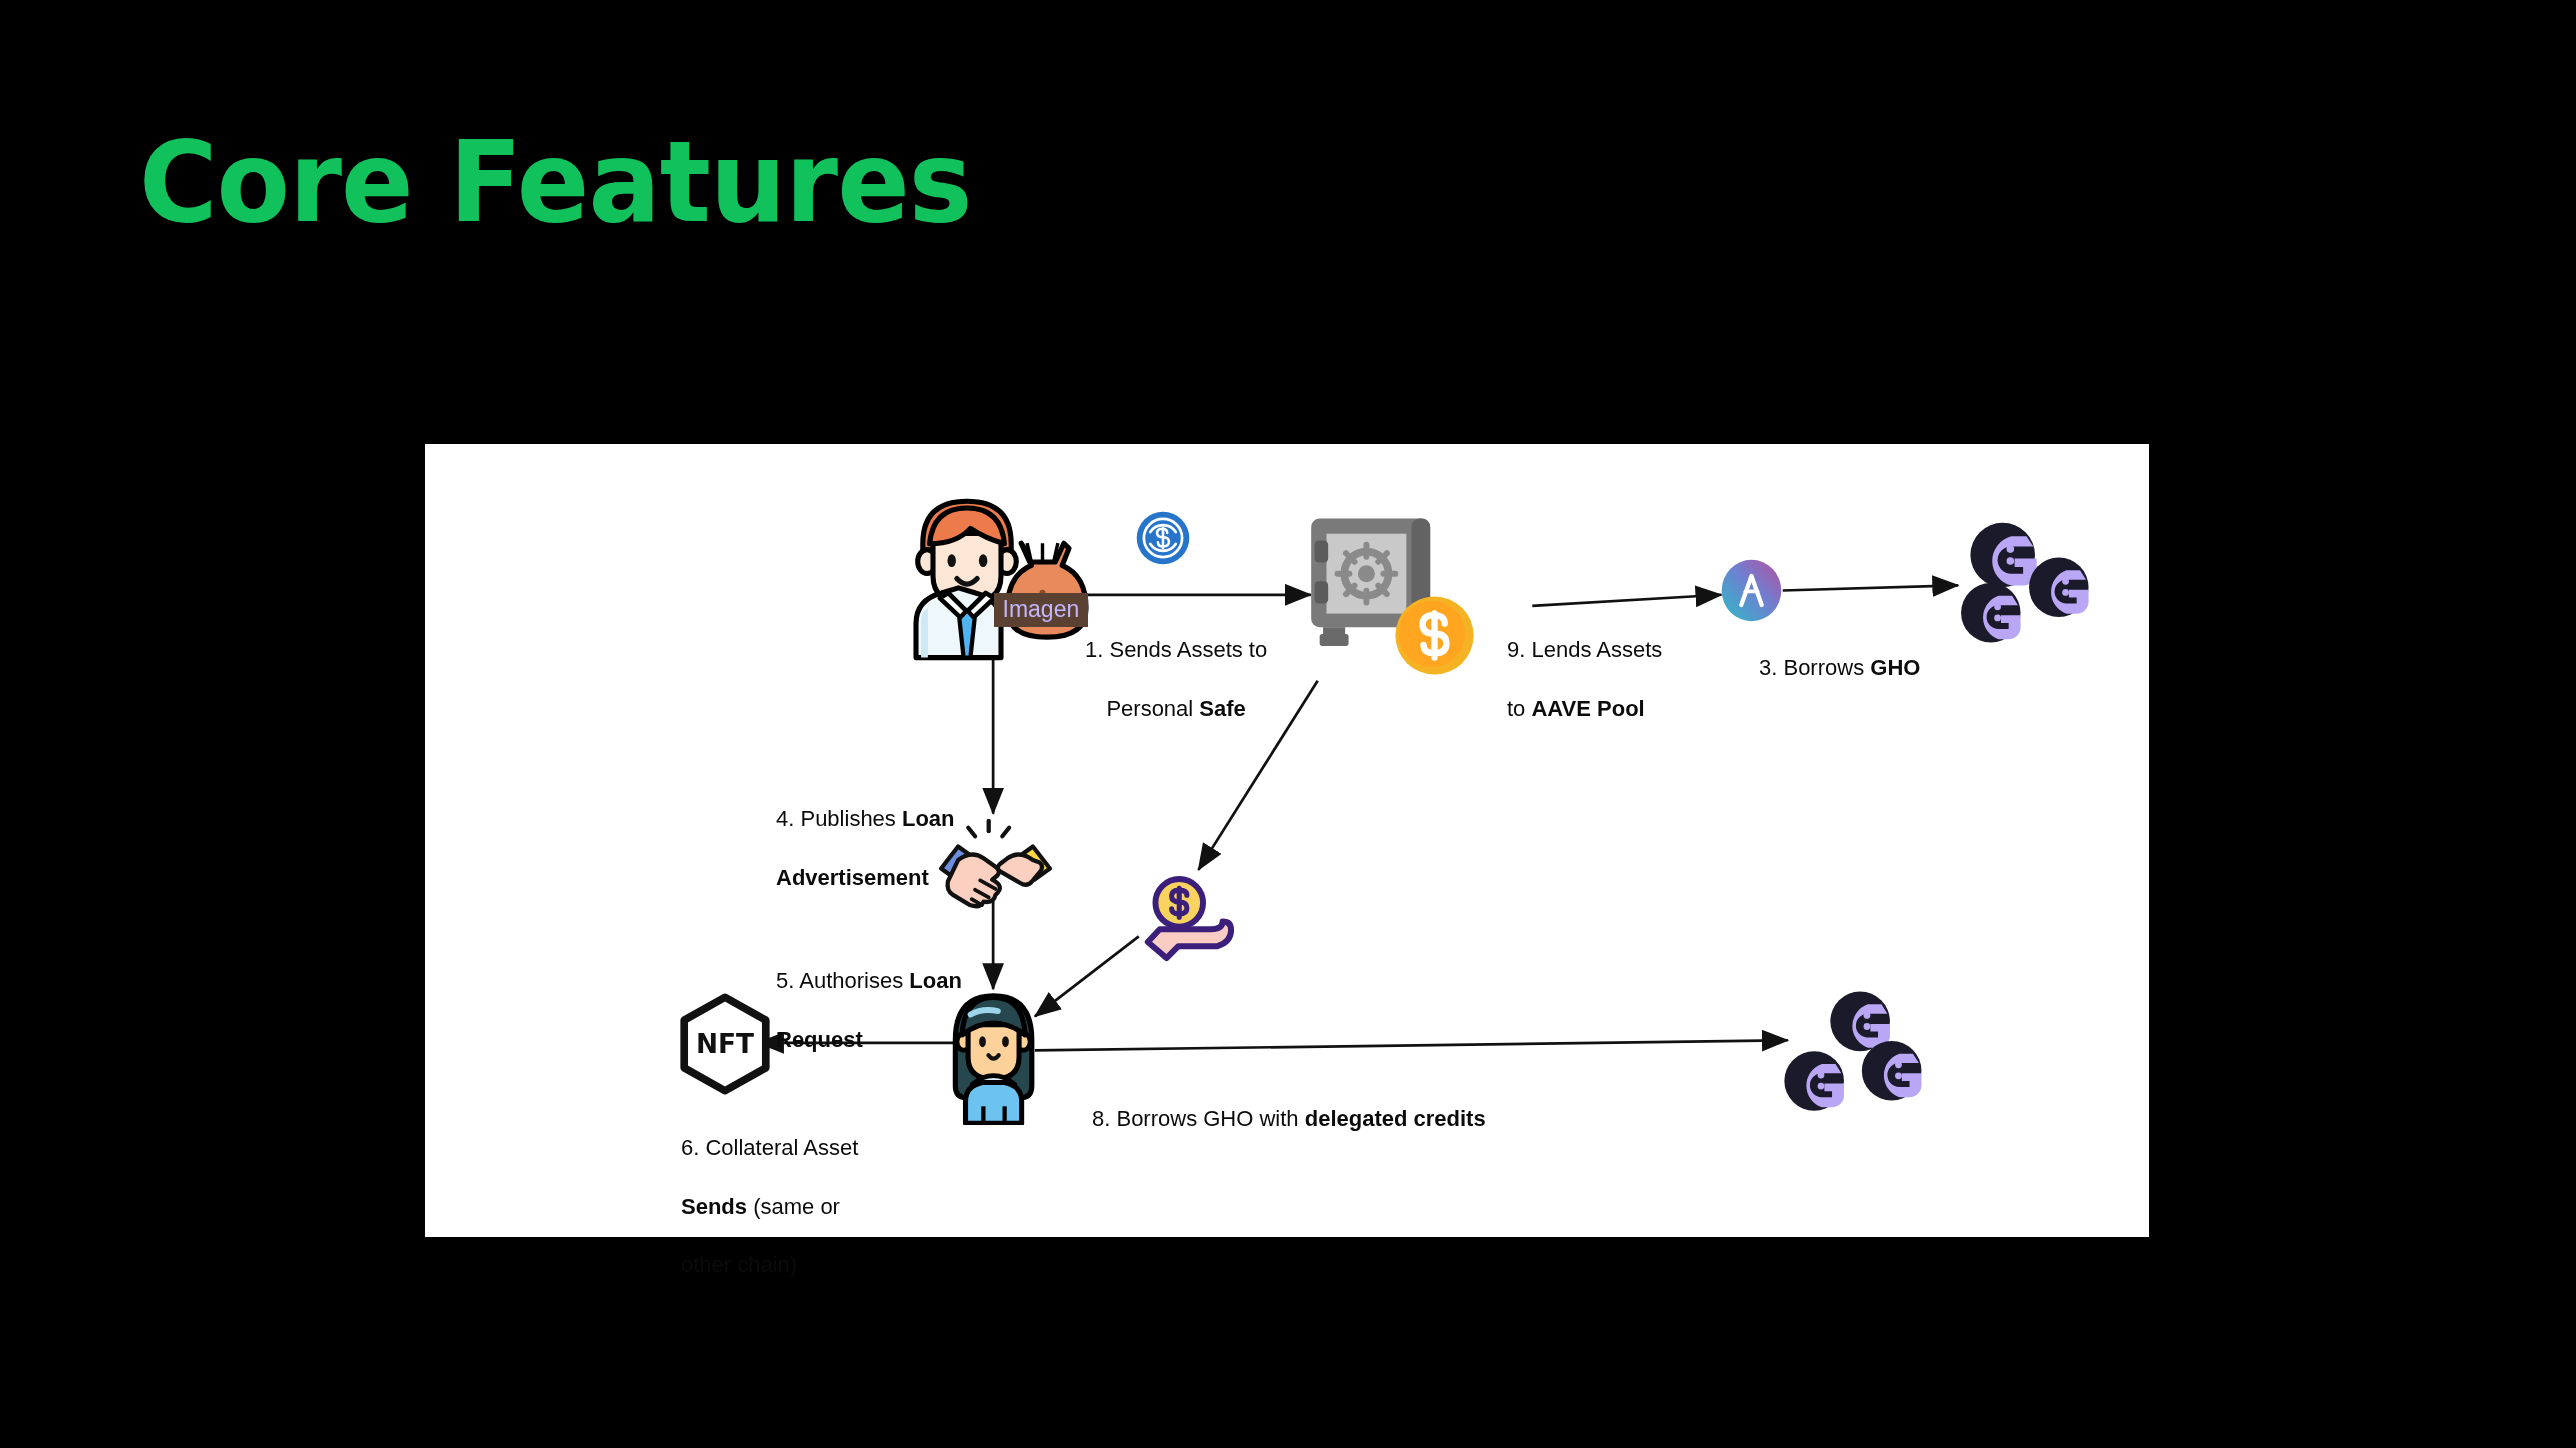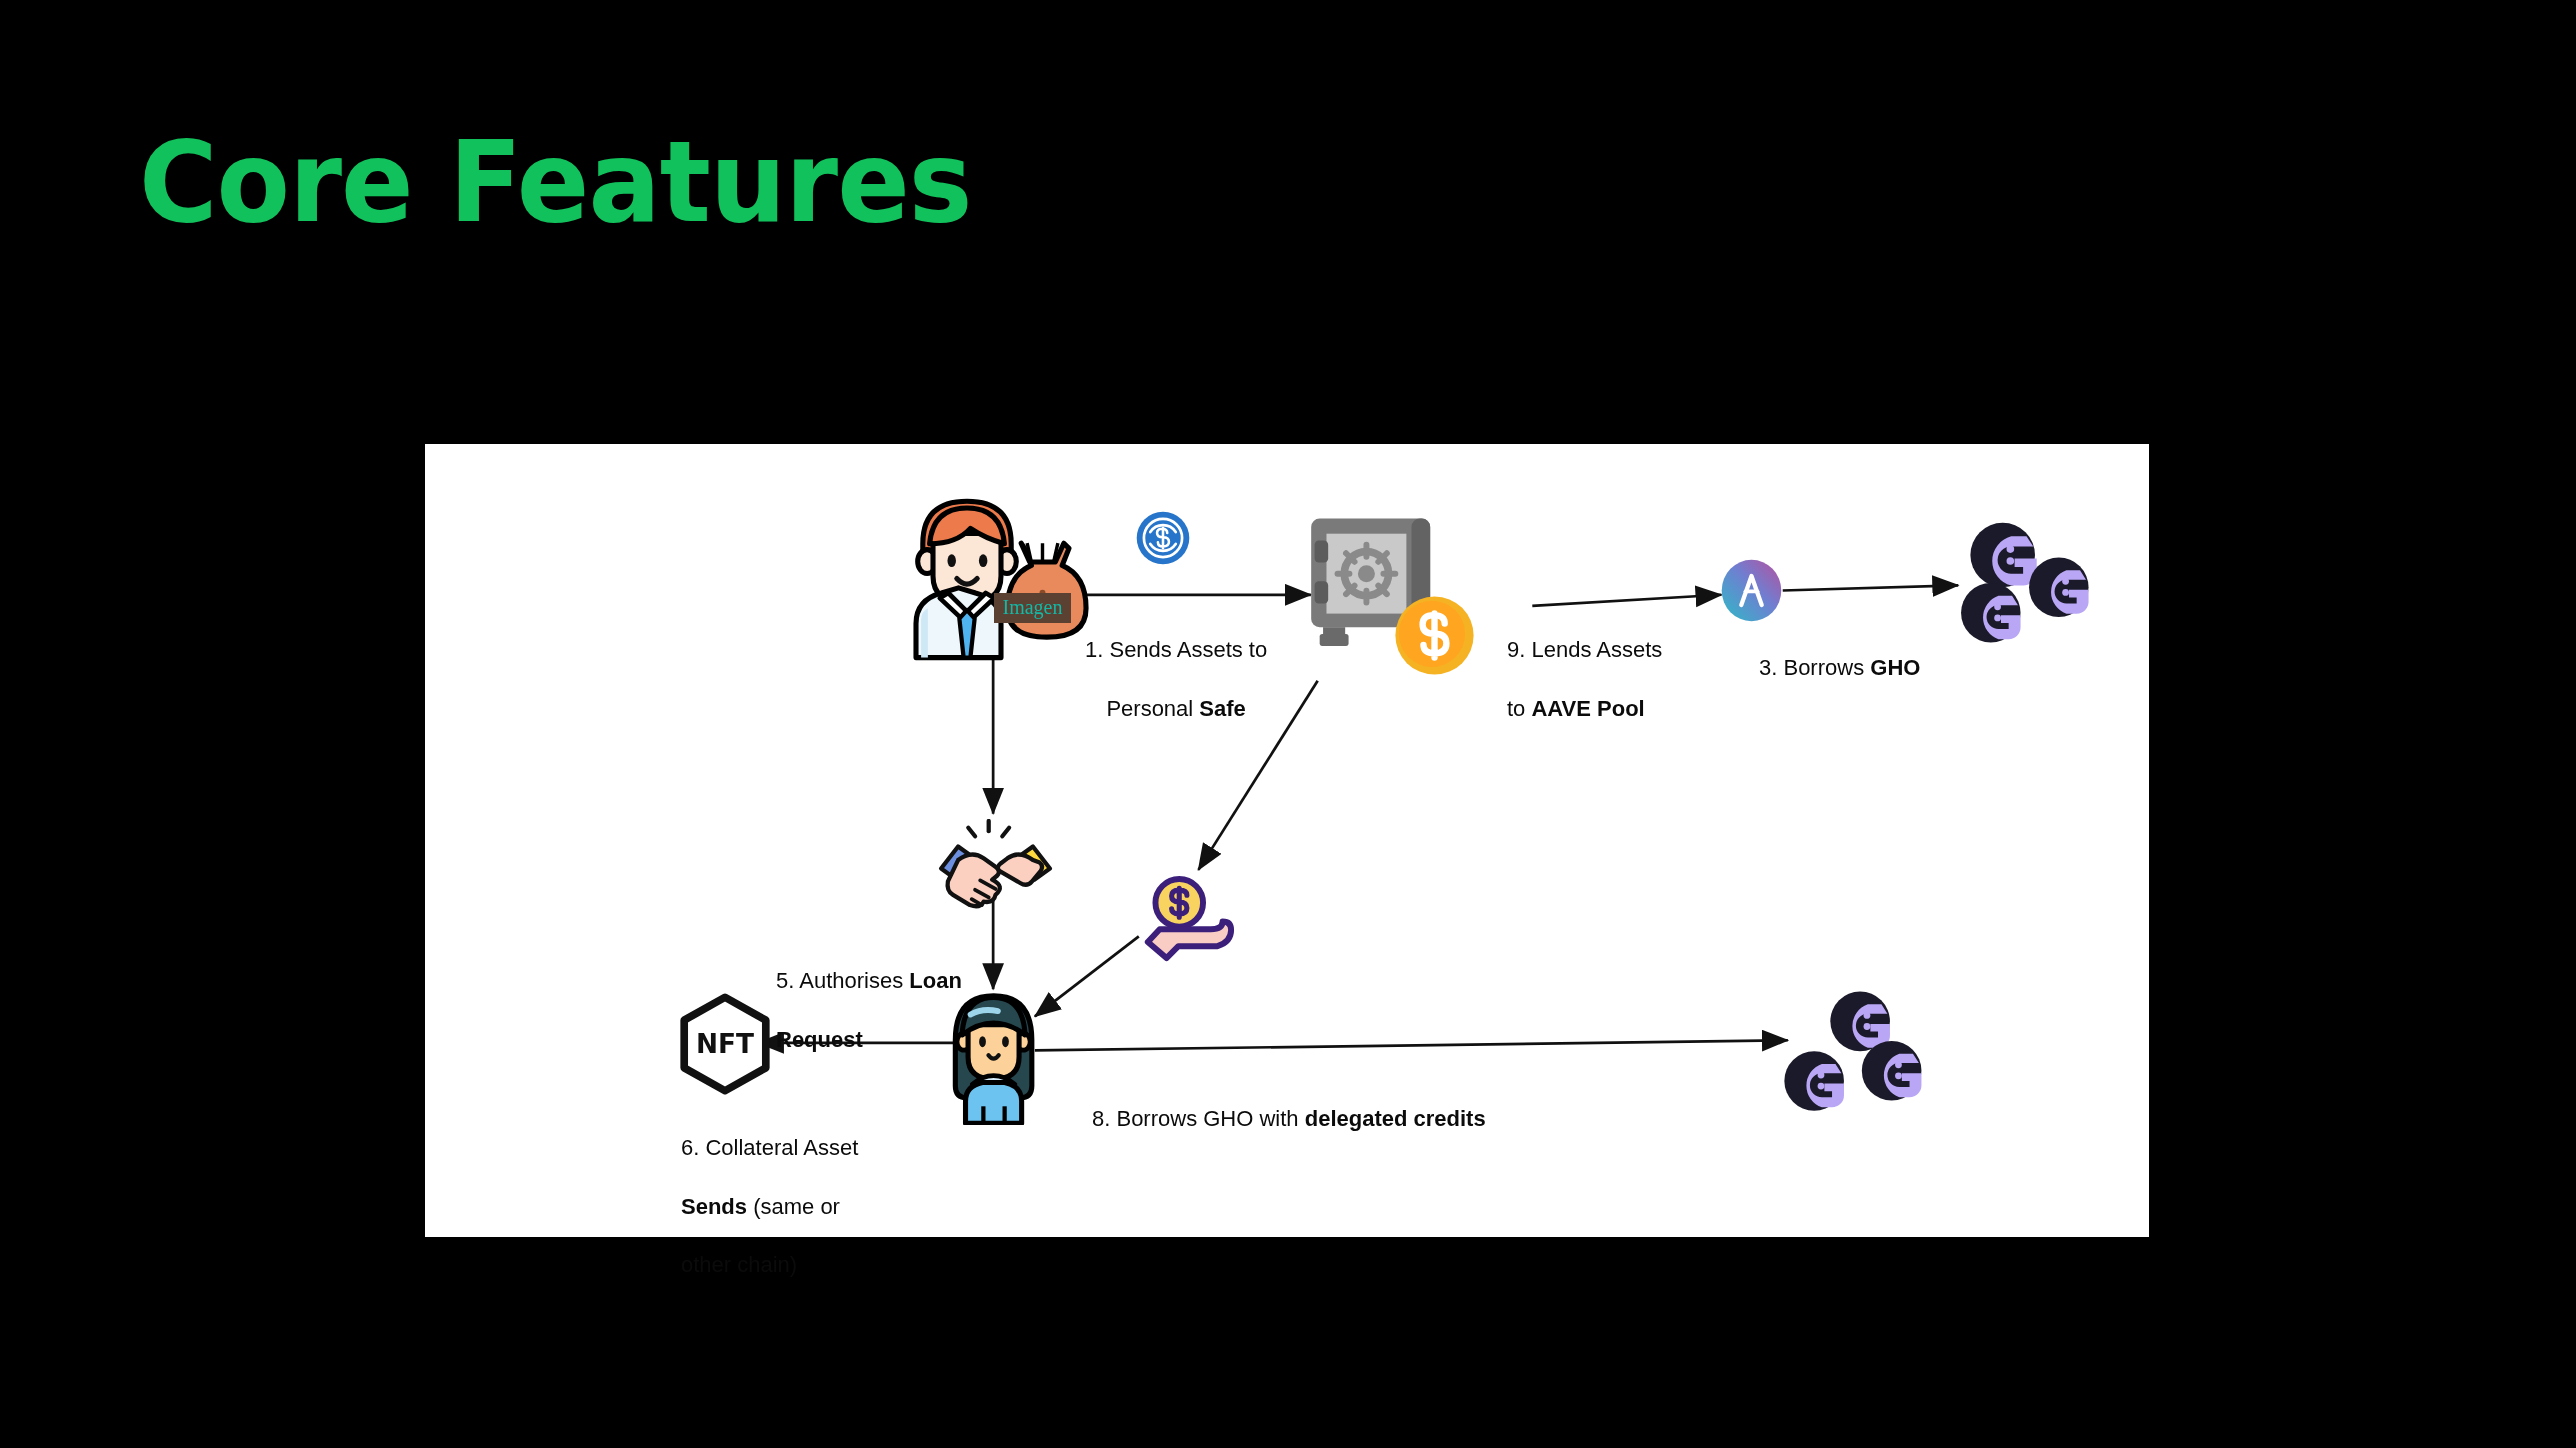--- a/index.html
+++ b/index.html
@@ -132,21 +132,21 @@
 
   <div class="fig" style="left:562px; top:89px; width:111px; height:111px;">
     <svg viewBox="0 0 130 130" width="111" height="111">
       <path d="M40 12 l10 22 l30 0 l10 -22 l6 6 l-8 20 q28 12 28 50 q0 34 -46 34 q-46 0 -46 -34 q0 -38 28 -50 l-8 -20 z" fill="#e98a5c" stroke="#000" stroke-width="6" stroke-linejoin="round"></path>
       <path d="M52 34 l-5 -22 M65 34 l0 -22 M78 34 l5 -22" stroke="#000" stroke-width="4"></path>
       <circle cx="65" cy="70" r="3.5" fill="#8a4b28"></circle>
       <circle cx="65" cy="100" r="3.5" fill="#8a4b28"></circle>
     </svg>
   </div>
 
-  <div class="abs" style="left:569px; top:149px; background:#5a4132; color:#14b8a6; font-size:20px; padding:3.4px 8.5px; font-family:Liberation Serif, serif;">Imagen</div>
+  <div class="abs" style="left:569px; top:149px; background:#5a4132; color:#c4b5fd; font-size:23px; padding:3.4px 8.5px; font-family:Liberation Sans, sans-serif;">Imagen</div>
 
   <div class="fig" style="left:710px; top:66px; width:56px; height:56px;">
     <svg viewBox="0 0 66 66" width="56" height="56">
       <circle cx="33" cy="33" r="31" fill="#2775ca"></circle>
       <circle cx="33" cy="33" r="22.5" fill="none" stroke="#fff" stroke-width="3.2"></circle>
       <path d="M18 26 a18 18 0 0 1 30 0" fill="none" stroke="#fff" stroke-width="3.2" stroke-linecap="round"></path>
       <path d="M18 40 a18 18 0 0 0 30 0" fill="none" stroke="#fff" stroke-width="3.2" stroke-linecap="round"></path>
       <path d="M33 21 l0 24 M38 27 q0 -5 -6 -5 q-6 0 -6 5 q0 5 7 5 q7 0 7 5.5 q0 5.5 -7 5.5 q-6 0 -6 -5" fill="none" stroke="#fff" stroke-width="3" stroke-linecap="round"></path>
     </svg>
   </div>
@@ -311,20 +311,24 @@
 
   <div class="step-label" style="left:1082px; top:162px;">
     <span>9. Lends Assets</span><br>
     <span>to </span><b>AAVE Pool</b>
   </div>
 
   <div class="step-label" style="left:1334px; top:180px;">
     <span>3. Borrows </span><b>GHO</b>
   </div>
 
+  <div class="step-label" style="left:351px; top:331px;">
+    <span>4. Publishes </span><b>Loan</b><br>
+    <b>Advertisement</b>
+  </div>
 
   <div class="step-label" style="left:351px; top:493px;">
     <span>5. Authorises </span><b>Loan</b><br>
     <b>Request</b>
   </div>
 
   <div class="step-label" style="left:256px; top:660px;">
     <span>6. Collateral Asset</span><br>
     <b>Sends</b><span> (same or</span><br>
     <span>other chain)</span>

